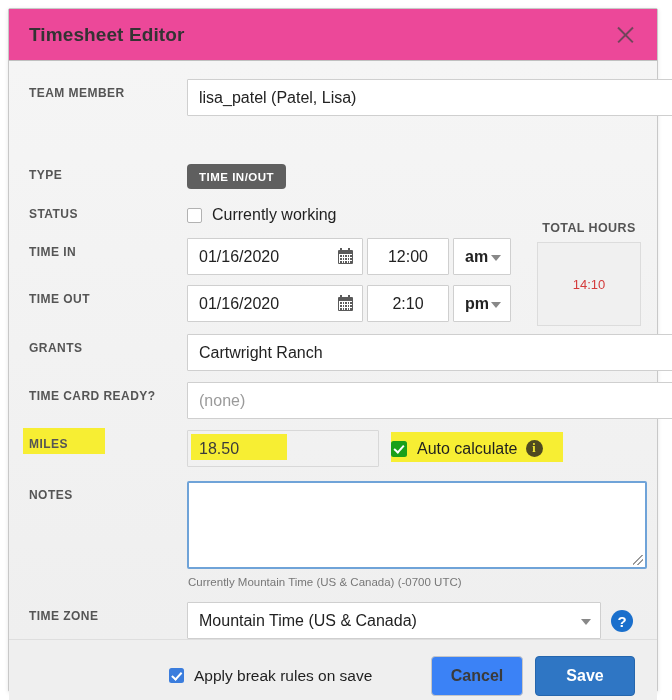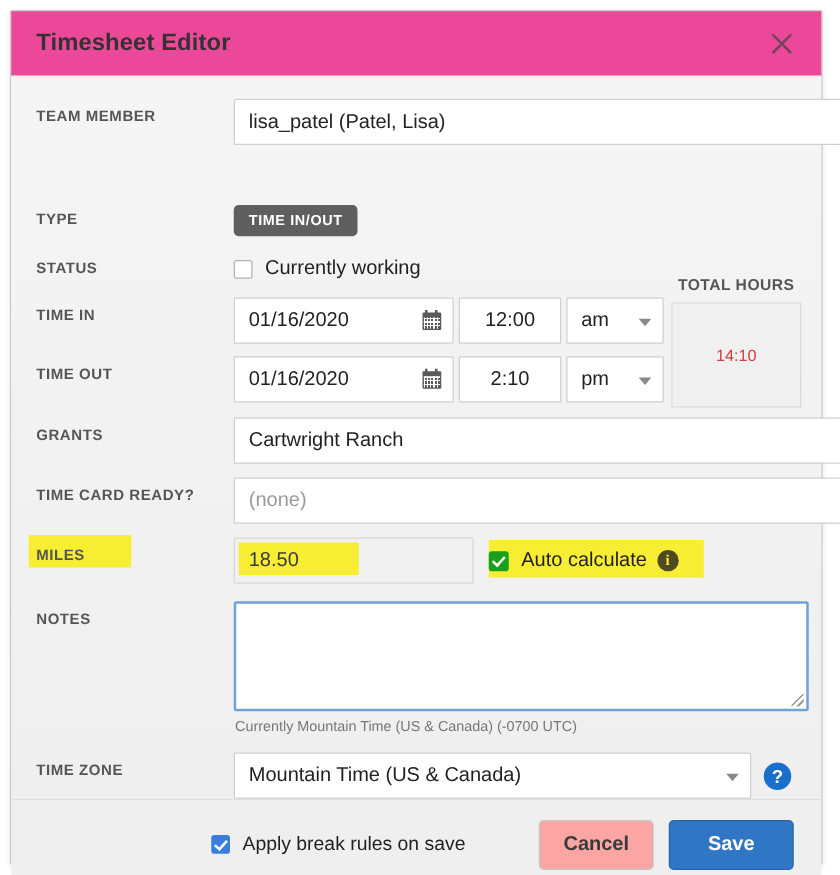--- a/index.html
+++ b/index.html
@@ -100,21 +100,21 @@
     display: flex;
     align-items: center;
     border-radius: 1px;
   }
   .inp.placeholder { color: #9a9a9a; }
   .inp.disabled { background: #efefef; border-color: #d8d8d8; color: #3b3b3b; }
 
   .w-full   { width: 552px; }
   .w-date   { width: 176px; position: relative; padding-right: 30px; }
   .w-time   { width: 82px; justify-content: center; }
-  .w-ampm   { width: 78px; justify-content: flex-start; position: relative; padding-right: 24px; }
+  .w-ampm   { width: 58px; justify-content: flex-start; position: relative; padding-right: 24px; font-weight: bold; }
   .w-miles  { width: 192px; }
 
   .gap { width: 4px; flex: 0 0 4px; }
 
   
   .cal-icon {
     position: absolute;
     right: 9px; top: 50%;
     transform: translateY(-50%);
     width: 15px; height: 14px;
@@ -328,21 +328,21 @@
     font-size: 16px;
     font-weight: bold;
     display: flex;
     align-items: center;
     justify-content: center;
     cursor: pointer;
     border: 1px solid transparent;
   }
   .btn-cancel {
     width: 92px;
-    background: #fca5a5;
+    background: #3b82f6;
     color: #3a3a3a;
     border-color: #c6c6c6;
     margin-right: 12px;
   }
   .btn-save {
     width: 100px;
     background: #2f76c4;
     color: #ffffff;
     border-color: #2566ad;
   }

